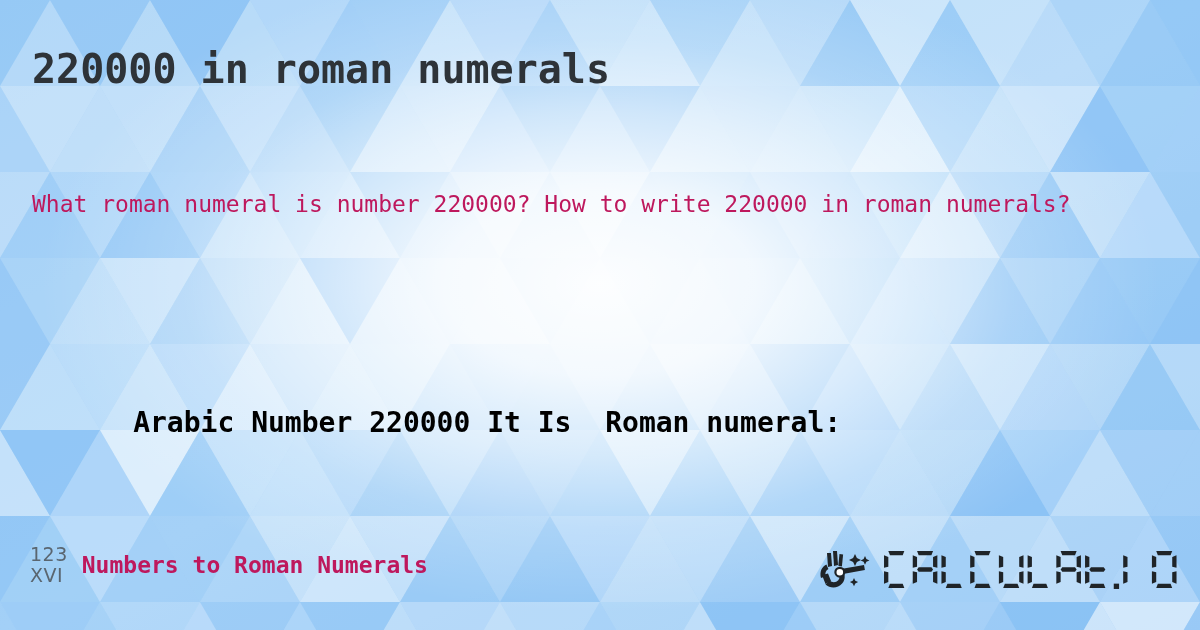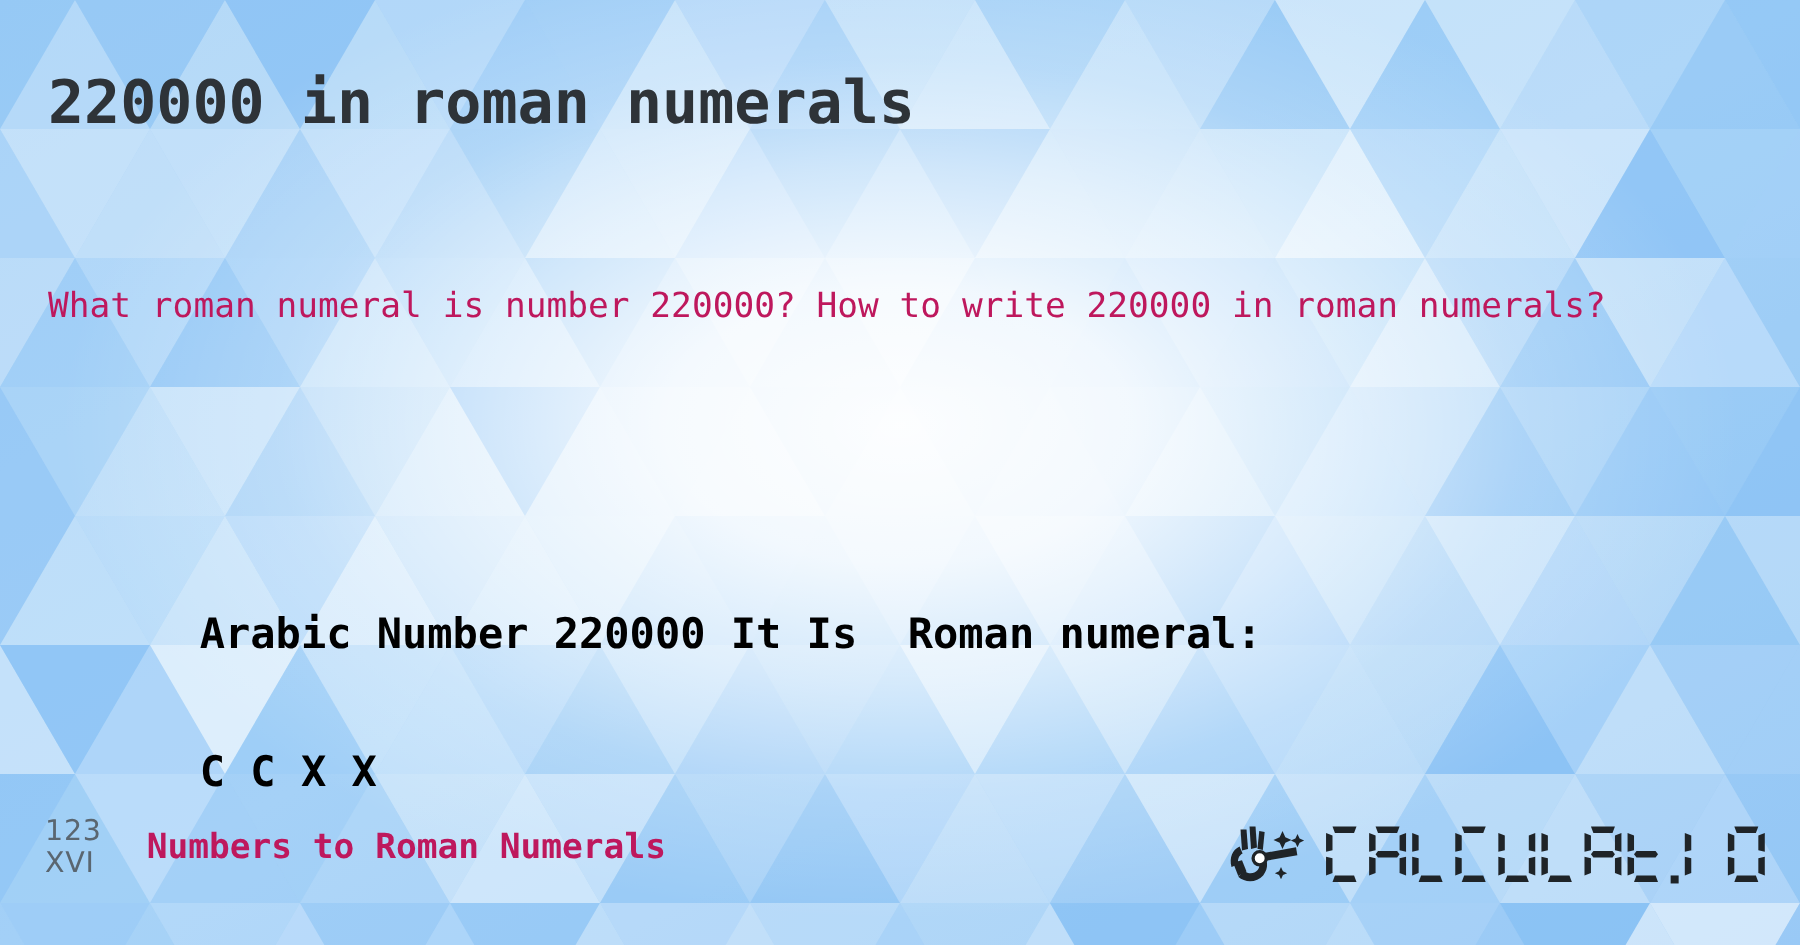--- a/index.html
+++ b/index.html
@@ -111,21 +111,21 @@
   .brand-mark {
     display: flex;
     flex-direction: column;
     justify-content: center;
     font-family: "DejaVu Sans", sans-serif;
     font-size: 19px;
     line-height: 21px;
     color: #5a6670;
     letter-spacing: 0.5px;
     text-align: left;
-    margin-right: 30px;
+    margin-right: 14px;
   }
   .brand-mark span { display: block; }
 
   .brand-text {
     font-family: "DejaVu Sans Mono", monospace;
     font-size: 23px;
     font-weight: bold;
     color: #be185d;
     white-space: pre;
   }
@@ -501,21 +501,20 @@
   <div id="bg-wash"></div>
 
   <div id="content">
 
     <div class="page-title">220000 in roman numerals</div>
 
     <div class="page-description">What roman numeral is number 220000? How to write 220000 in roman numerals?</div>
 
     <div class="result-block">
       <span>Arabic Number 220000 It Is  Roman numeral:</span><br>
-      <span>C C X X</span>
     </div>
 
     <div class="footer">
 
       <div class="brand-left">
         <div class="brand-mark">
           <span>123</span>
           <span>XVI</span>
         </div>
         <div class="brand-text">Numbers to Roman Numerals</div>

